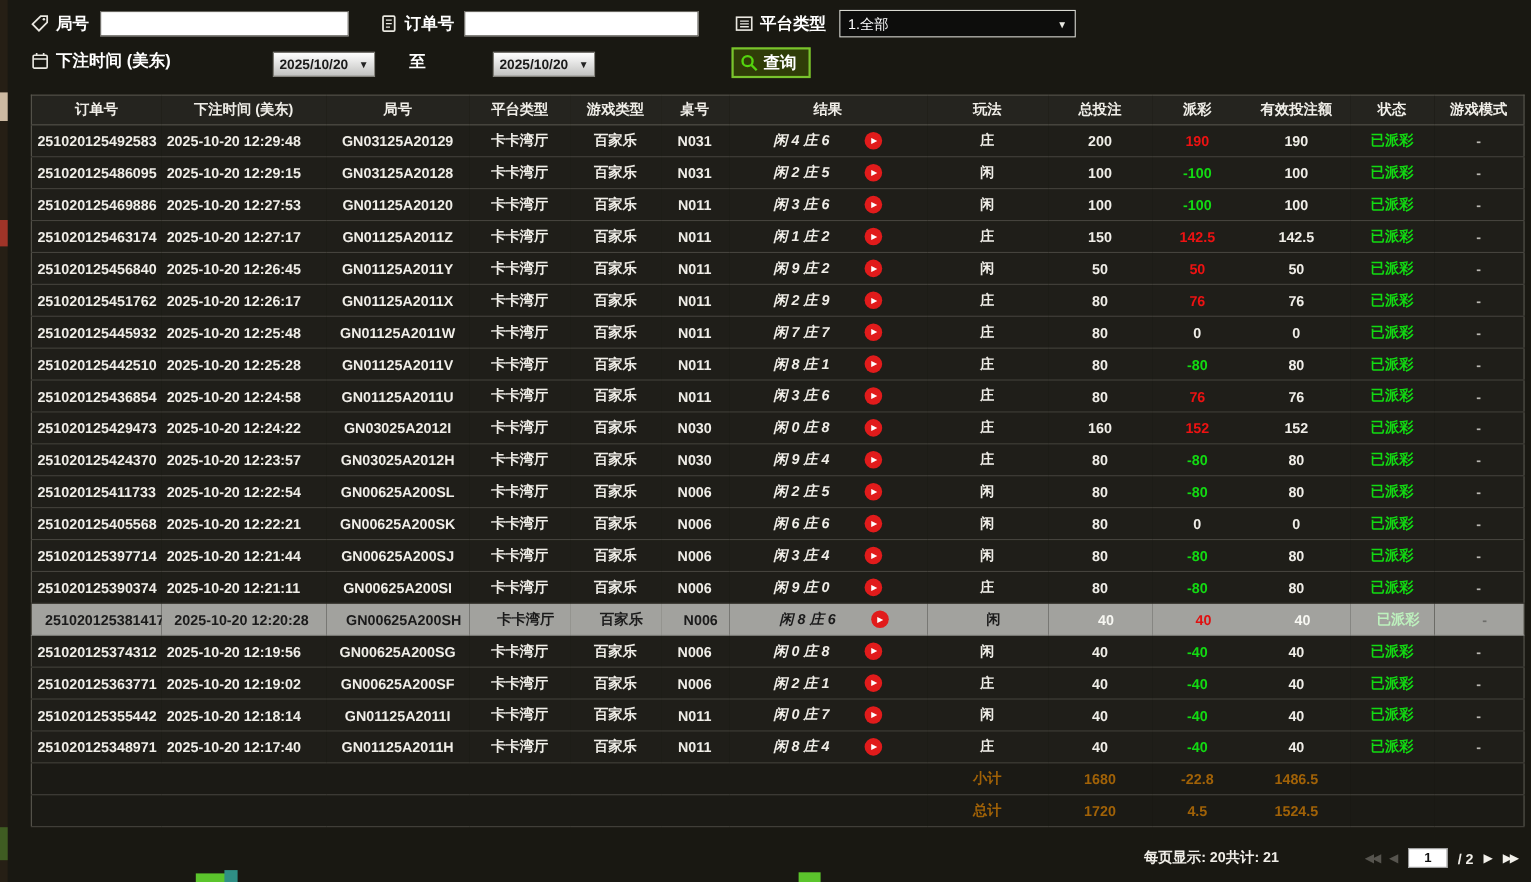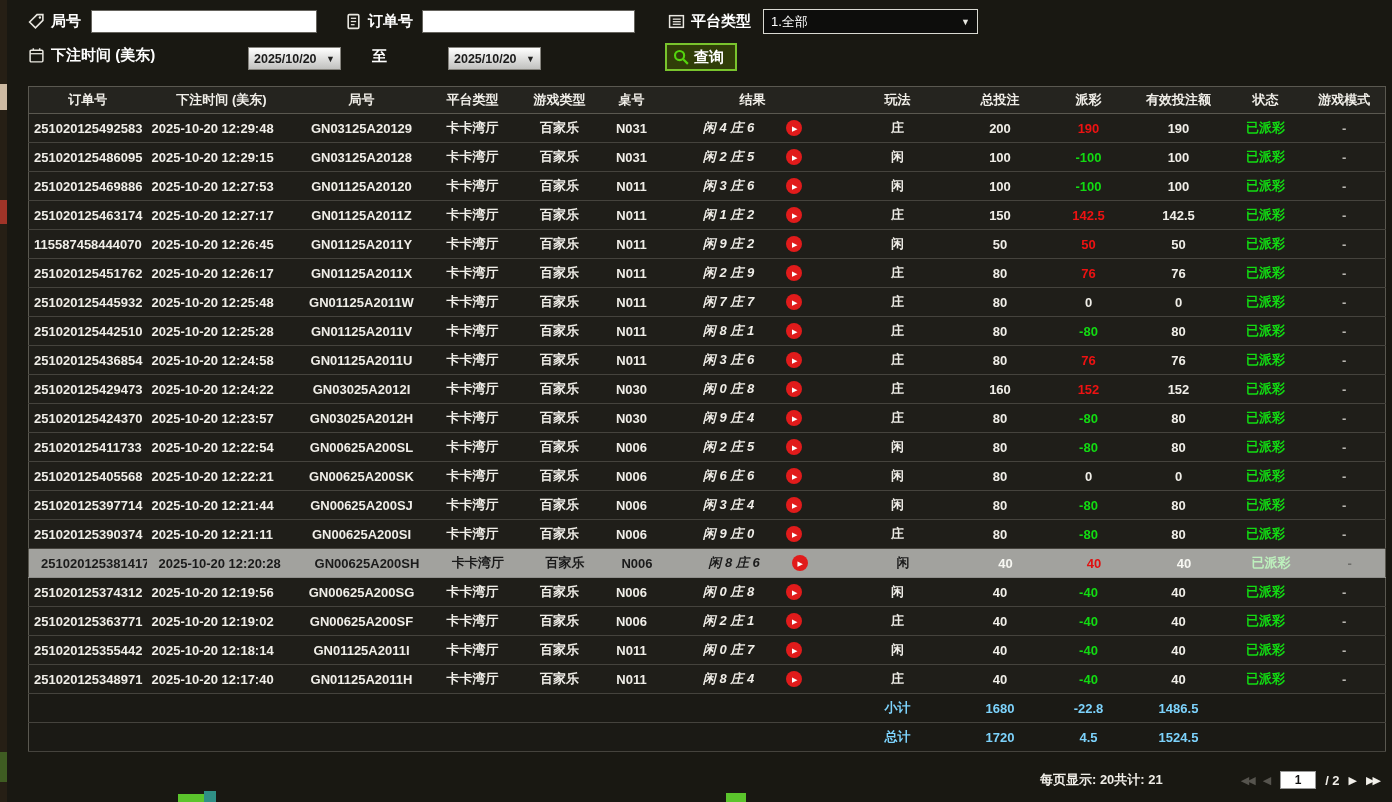--- a/index.html
+++ b/index.html
@@ -69,21 +69,21 @@
     display:inline-flex; align-items:center; justify-content:center;
     width:16px; height:16px; border-radius:50%; background:#e11b1b; color:#fff;
     font-size:7px; line-height:1; margin-left:32px; vertical-align:middle; cursor:pointer;
     text-indent:1px;
   }
   tr.selected td { background:#a2a29e; color:#1b1b1b; border-bottom-color:#8f8f8b;padding-left:12px; }
   tr.selected .c-num { color:#f7f7f2; }
   tr.selected .payout-win { color:#e01010; }
   tr.selected .c-status { color:#bdf0bd; }
   tr.selected .c-mode { color:#6e6e6a; }
-  .summary-row td { background:#1b1a15; color:#7dd3fc; }
+  .summary-row td { background:#1b1a15; color:#a16207; }
   .sum-label, .sum-val { color:#f4ef10; }
 
   
   .footer {
     position:absolute; left:28px; right:7px; top:766px; height:28px; z-index:2;
     display:flex; align-items:center; color:#f0eee8; font-size:13px; font-weight:bold;
   }
   .footer .spacer { flex:1; }
   .total-count { }
   .pagination { margin-left:78px; margin-right:6px; display:flex; align-items:center; gap:9px; }
@@ -271,21 +271,21 @@
           <td class="c-tbl">N011</td>
           <td class="c-result"><span class="result-text">闲 1 庄 2</span><span class="play-icon">▶</span></td>
           <td class="c-play">庄</td>
           <td class="c-num">150</td>
           <td class="c-payout payout-win">142.5</td>
           <td class="c-num">142.5</td>
           <td class="c-status">已派彩</td>
           <td class="c-mode">-</td>
         </tr>
         <tr class="data-row">
-          <td class="c-order">115587458444070</td>
+          <td class="c-order">251020125456840</td>
           <td class="c-time">2025-10-20 12:26:45</td>
           <td class="c-game">GN01125A2011Y</td>
           <td class="c-plat">卡卡湾厅</td>
           <td class="c-type">百家乐</td>
           <td class="c-tbl">N011</td>
           <td class="c-result"><span class="result-text">闲 9 庄 2</span><span class="play-icon">▶</span></td>
           <td class="c-play">闲</td>
           <td class="c-num">50</td>
           <td class="c-payout payout-win">50</td>
           <td class="c-num">50</td>

